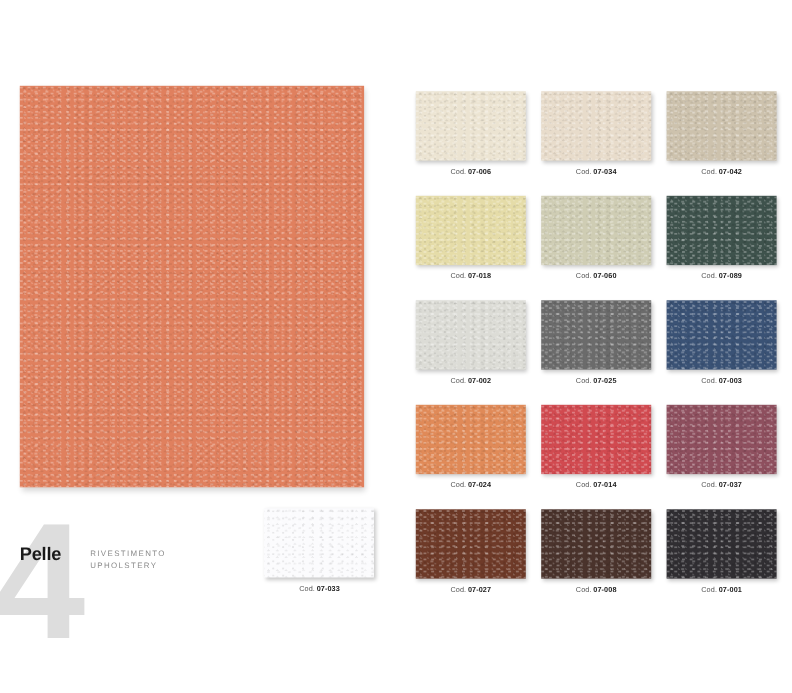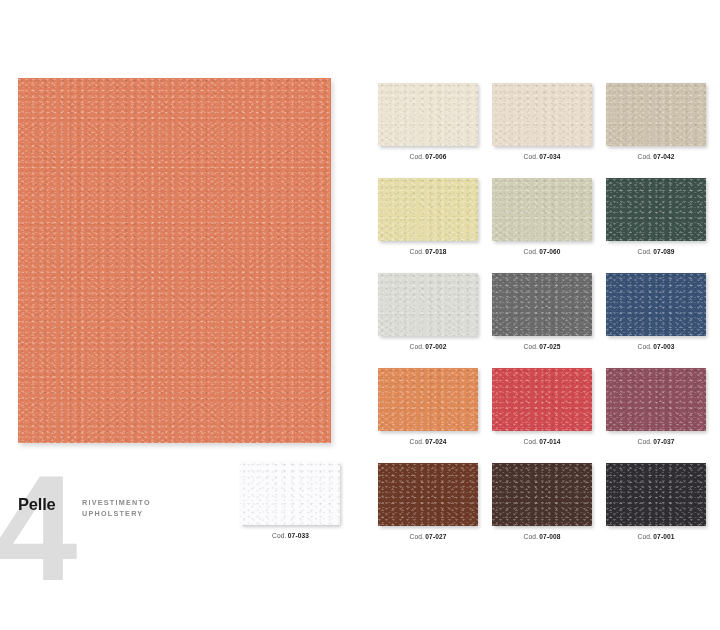--- a/index.html
+++ b/index.html
@@ -81,21 +81,20 @@
     letter-spacing: -0.2px;
   }
   #section-subtitle {
     position: absolute;
     left: 82px;
     top: 42px;
     font-size: 7.2px;
     line-height: 1.55;
     color: #8a8a8a;
     letter-spacing: 1.25px;
-    font-weight: bold;
   }
 
   
   #solo-swatch-wrap {
     position: absolute;
     left: 240px;
     top: 462px;
     width: 101px;
   }
 

